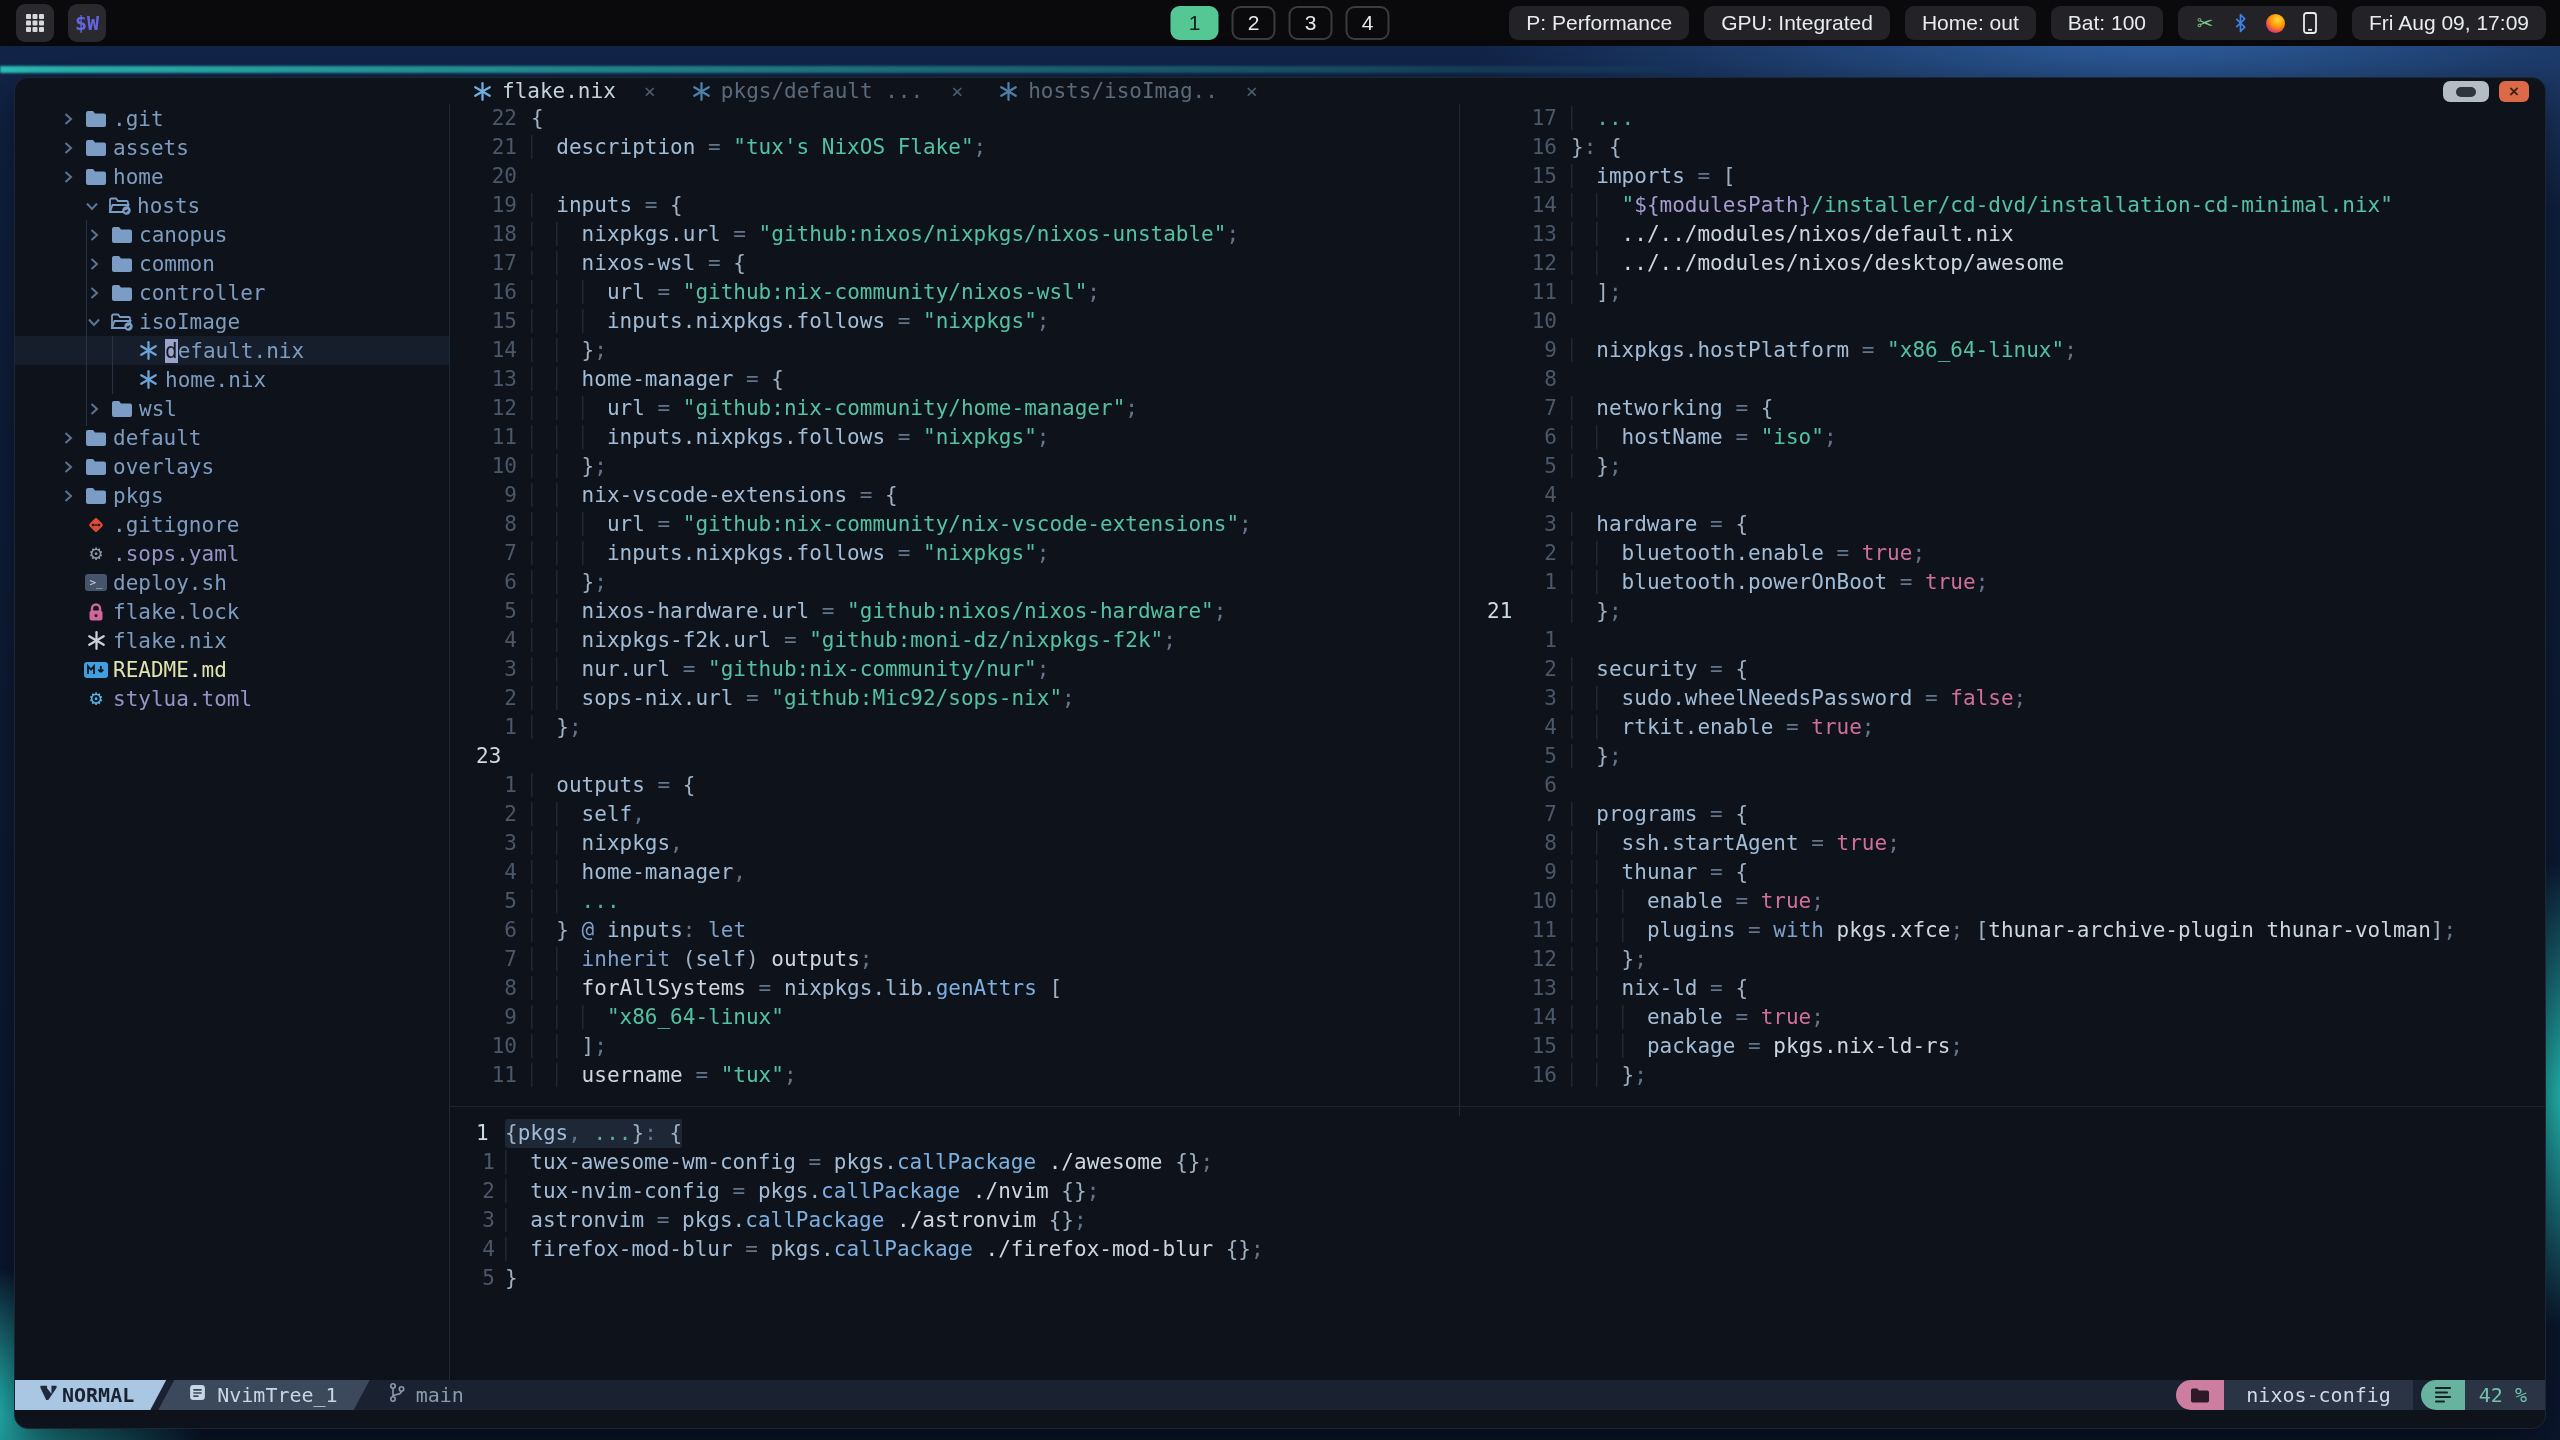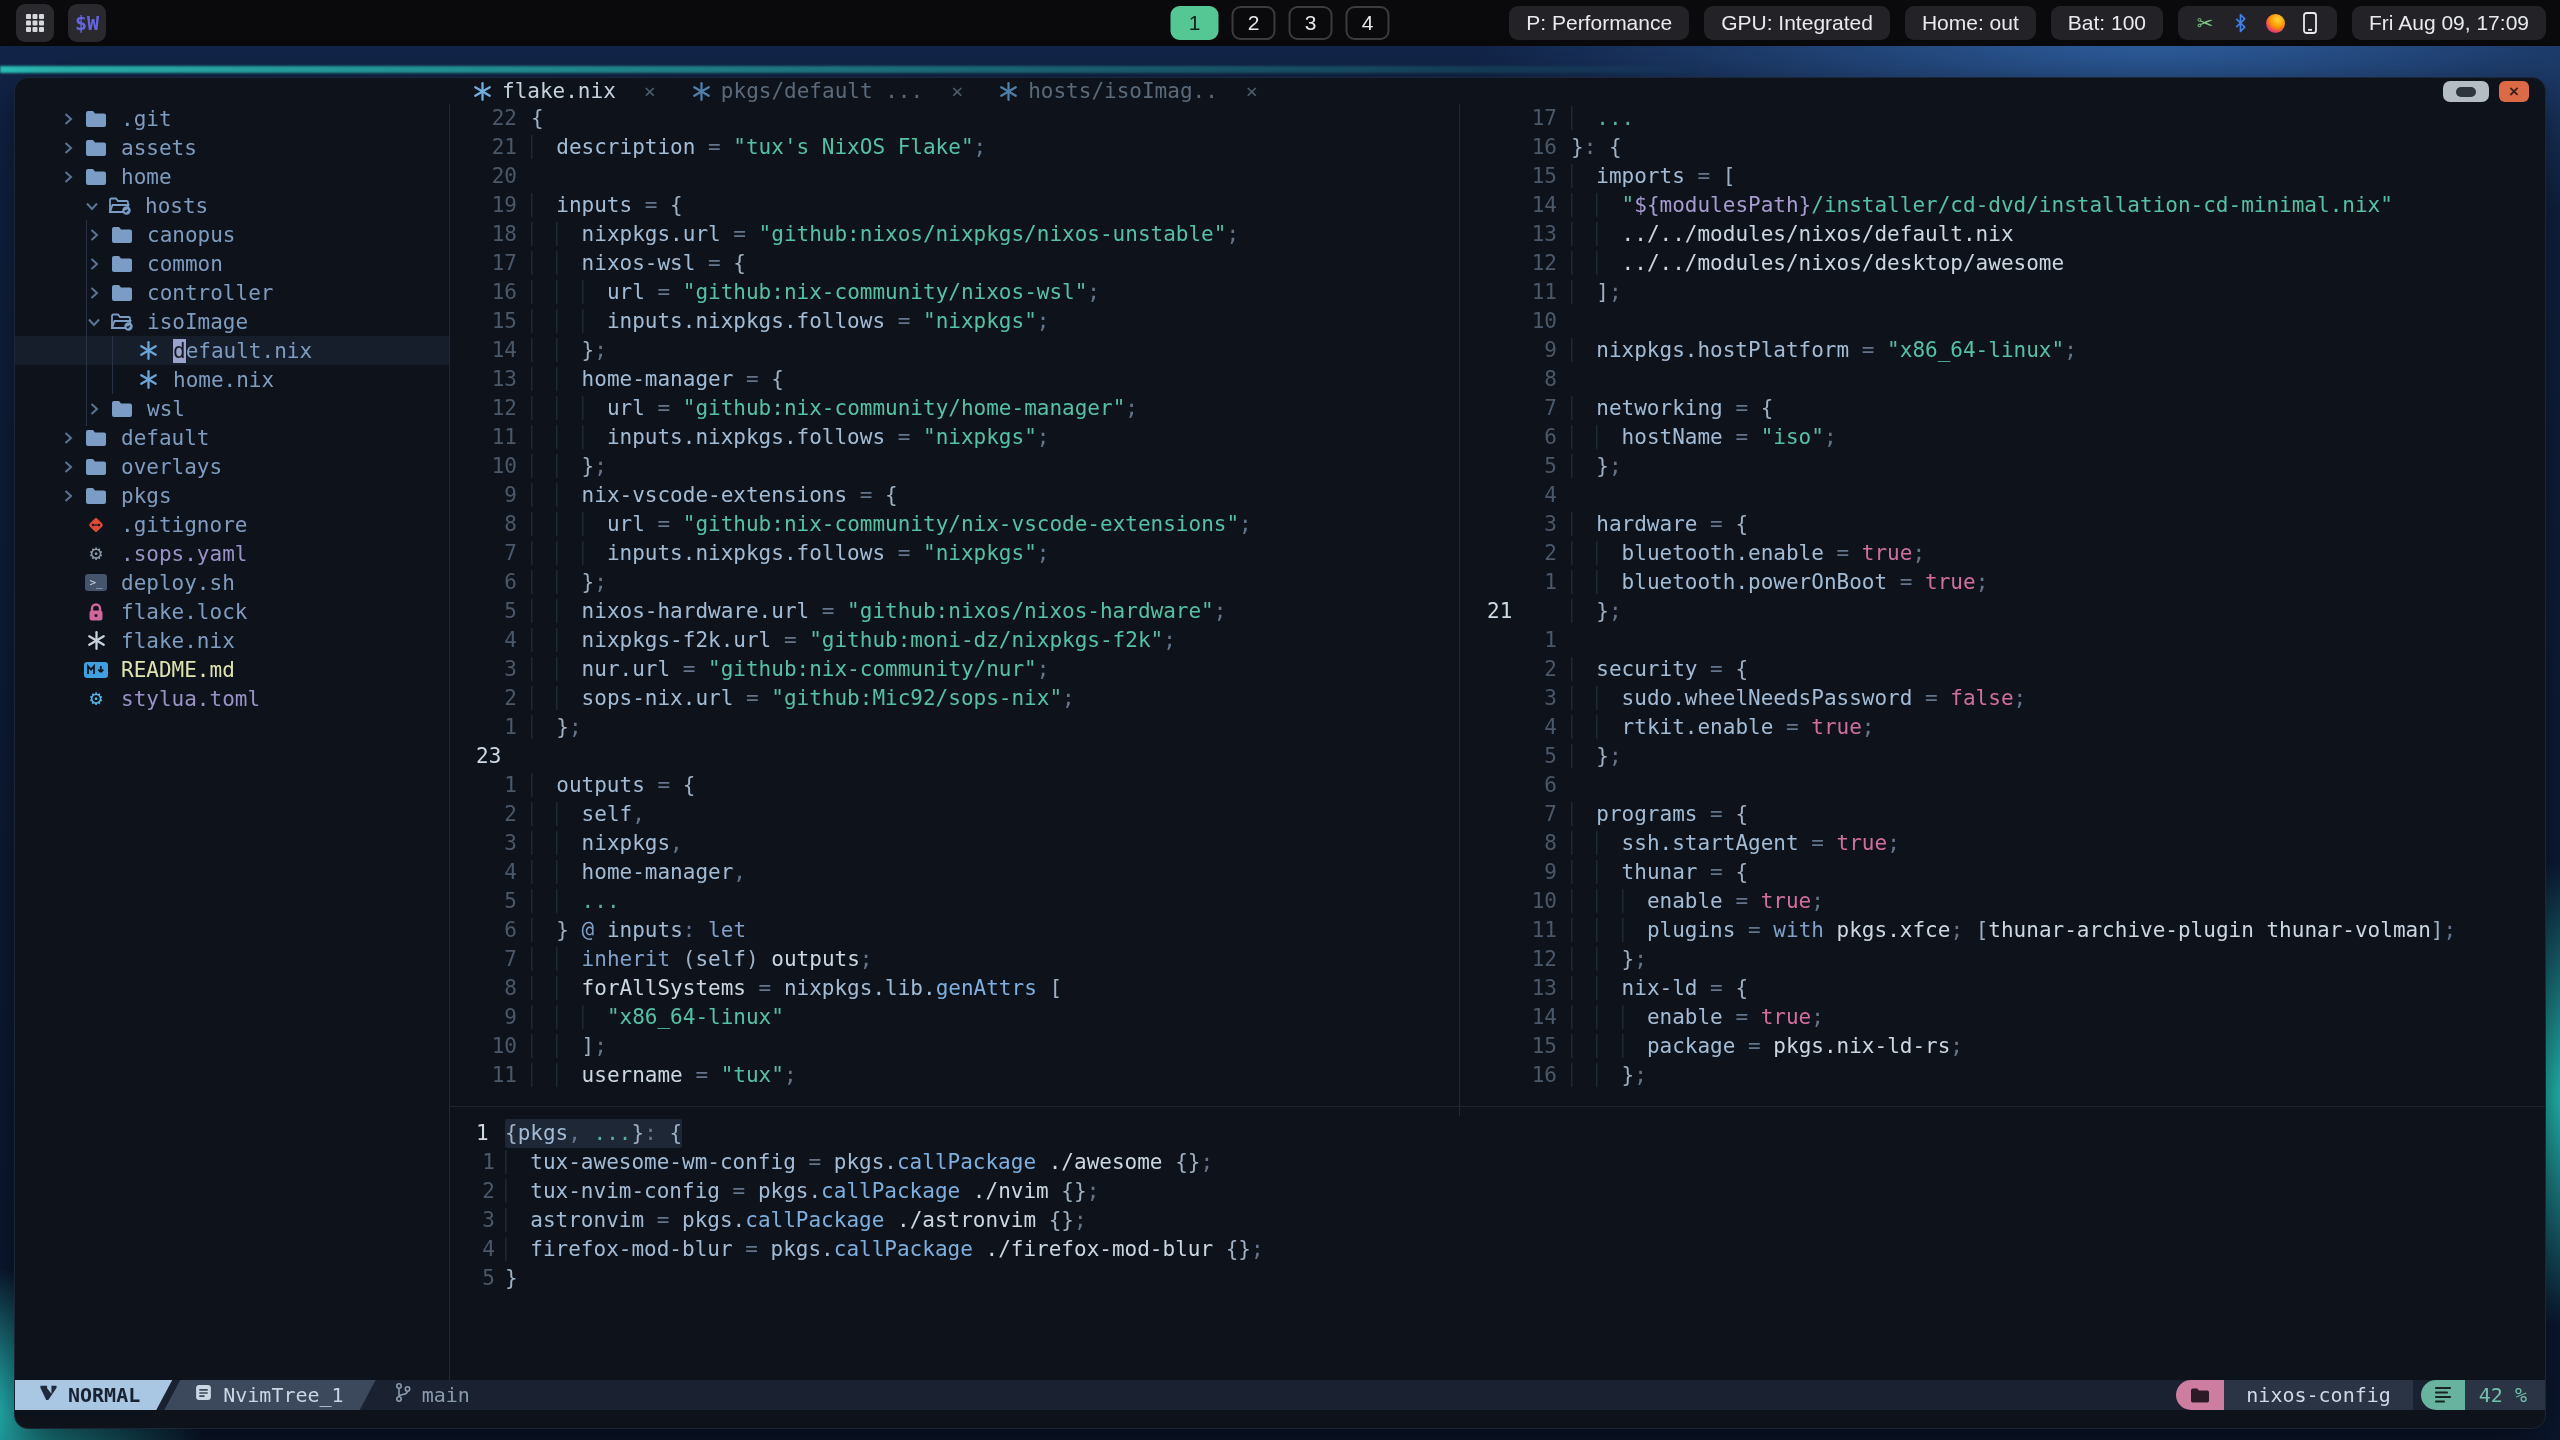--- a/index.html
+++ b/index.html
@@ -48,21 +48,21 @@
   #btn-toggle .oval{width:20px;height:10px;background:#2e353d;border-radius:5px;}
   #btn-close{width:30px;height:21px;background:#dd6a47;border-radius:6px;color:#3c2217;
     font-weight:bold;font-size:17px;display:flex;align-items:center;justify-content:center;}
   
   #tree{position:absolute;left:0;top:26px;width:434px;bottom:48px;
     font-family:"DejaVu Sans Mono",monospace;font-size:21px;color:#7e9cc0;}
   .trow{height:29px;display:flex;align-items:center;position:relative;}
   .trow.cursorrow{background:#161e2b;align-items:center;}
   .t-arrow{width:26px;display:flex;justify-content:center;color:#5b7394;flex:0 0 26px;}
   .t-icon{width:30px;flex:0 0 30px;display:flex;justify-content:center;align-items:center;}
-  .t-label{margin-left:10px;white-space:pre;}
+  .t-label{margin-left:2px;white-space:pre;}
   .t-label.lav{color:#9a92c7;}
   .t-label.yellow{color:#dfe3ad;}
   .cur-char{background:#99a3cc;color:#131a24;}
   .tguide{position:absolute;width:1px;background:#273244;}
   .ico-gear{color:#8a97a6;font-size:21px;line-height:1;}
   .ico-gear.blue{color:#4fb8e8;}
   .term-ico{width:22px;height:17px;background:#45536b;border-radius:3px;color:#cdd8e6;
     font-size:11px;display:flex;align-items:center;justify-content:center;font-family:"DejaVu Sans Mono",monospace;}
   
   .pane{position:absolute;font-family:"DejaVu Sans Mono",monospace;font-size:21px;line-height:29px;color:#ccd7e2;margin-left:21px;}
@@ -79,21 +79,21 @@
   .tk-k{color:#7fa0c8;} .tk-B{color:#d06f9e;} .tk-f{color:#7db0e0;} .tk-p{color:#ccd7e2;}
   .tk-i{color:#a79bd0;} .tk-e{color:#58b09c;} .tk-w{color:#ccd7e2;}
   .vsep{position:absolute;width:1px;background:#1f2a39;}
   #sep-tree{left:434px;top:26px;height:1277px;}
   #sep-mid{left:1444px;top:26px;height:1012px;}
   #sep-h{position:absolute;left:435px;right:0;top:1028px;height:1px;background:#1c2633;}
   
   #statusline{position:absolute;left:0;right:0;bottom:18px;height:30px;background:#1a2130;
     display:flex;align-items:center;font-family:"DejaVu Sans Mono",monospace;font-size:20px;}
   .sl-left{display:flex;align-items:center;height:100%;}
-  #seg-mode{background:#a9c6e2;color:#182230;font-weight:bold;height:100%;display:flex;gap:10px;
+  #seg-mode{background:#a9c6e2;color:#182230;font-weight:bold;height:100%;display:flex;gap:4px;
     align-items:center;padding:0 32px 0 24px;clip-path:polygon(0 0,100% 0,calc(100% - 16px) 100%,0 100%);}
   #seg-buf{background:#3c485b;color:#c9d6e3;height:100%;display:flex;gap:10px;align-items:center;
     margin-left:-8px;padding:0 32px 0 30px;clip-path:polygon(16px 0,100% 0,calc(100% - 16px) 100%,0 100%);}
   #seg-branch{display:flex;gap:10px;align-items:center;color:#8b9bae;margin-left:18px;}
   .sl-right{margin-left:auto;display:flex;align-items:center;height:100%;}
   .cap{height:30px;display:flex;align-items:center;justify-content:center;}
   #cap-pink{width:48px;background:#cc7da0;border-radius:15px 0 0 15px;}
   #seg-proj{height:30px;line-height:30px;background:#2b3445;color:#cfdae6;padding:0 22px;}
   #cap-teal{width:44px;background:#68b3a0;border-radius:15px 0 0 15px;margin-left:8px;}
   #seg-pct{height:30px;line-height:30px;background:#2b3445;color:#72c2ae;padding:0 18px 0 14px;}

